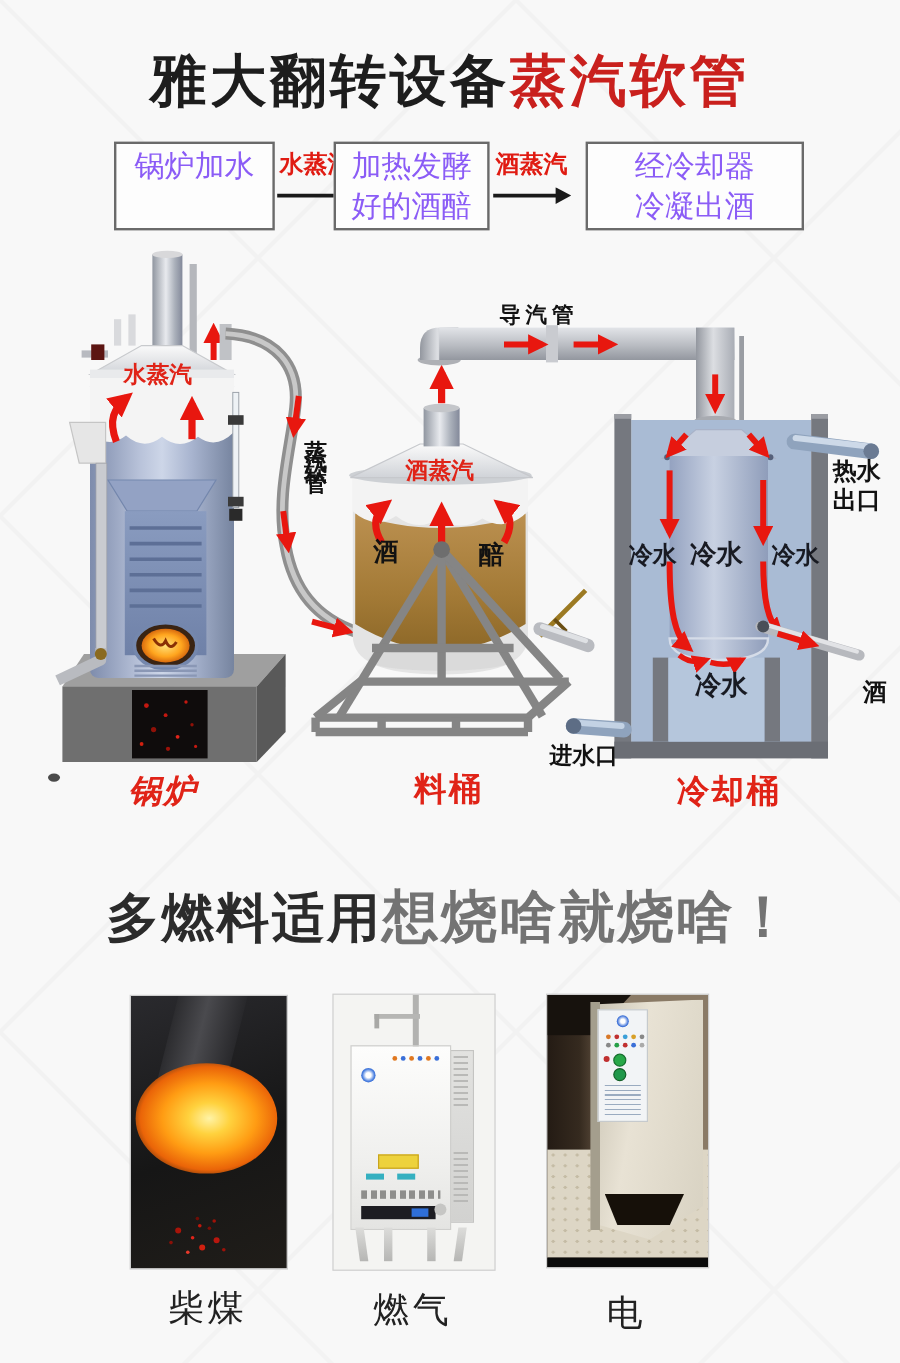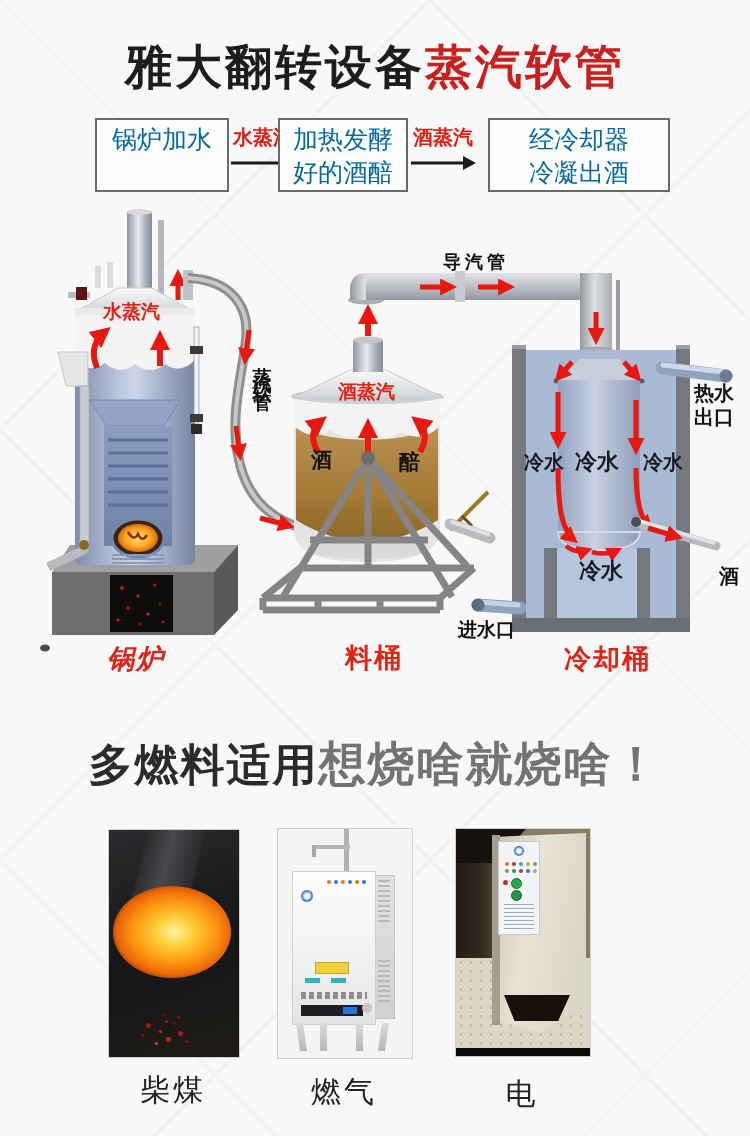--- a/index.html
+++ b/index.html
@@ -15,21 +15,21 @@
   .title1{top:36px;left:0;width:750px;text-align:center;
           font-family:"DejaVu Serif",serif;font-weight:bold;font-size:47px;
           letter-spacing:3px;color:#1d1d1d;white-space:nowrap;}
   .title1 .red{color:#c9201d;}
   .title2{top:733px;left:0;width:750px;text-align:center;
           font-family:"DejaVu Serif",serif;font-weight:bold;font-size:44px;
           letter-spacing:2px;color:#2b2b2b;white-space:nowrap;}
   .title2 .red{color:#737373;font-size:47px;}
   
   .fbox{border:2px solid #6a6a6a;background:#fdfdfd;box-sizing:border-box;height:74px;top:118px;
-        color:#0369a1;font-size:25px;line-height:33px;text-align:center;padding-top:3px;
+        color:#8b5cf6;font-size:25px;line-height:33px;text-align:center;padding-top:3px;
         font-weight:500;}
   .farrow{top:126px;width:68px;text-align:center;}
   .farrow .lbl{color:#e01b12;font-size:20px;font-weight:bold;line-height:22px;}
   .farrow svg{display:block;margin:8px auto 0;}
   
   .dlab{position:absolute;color:#121212;font-weight:bold;white-space:nowrap;}
   .red-lab{position:absolute;color:#e02317;font-weight:bold;white-space:nowrap;}
   .vert{writing-mode:vertical-rl;letter-spacing:9px;font-weight:600;}
   .eq-name{font-size:27px;letter-spacing:2px;}
   
@@ -347,21 +347,21 @@
       <path d="M648,328 L678,337" stroke="#e8170f" stroke-width="5" fill="none" marker-end="url(#ar)"></path>
 
       <path d="M478,405 L520,408" stroke="#8fa3bd" stroke-width="13" stroke-linecap="round"></path>
       <path d="M479,402 L518,405" stroke="#c3d2e4" stroke-width="5" stroke-linecap="round"></path>
       <circle cx="478" cy="405" r="6.5" fill="#5d6d85"></circle>
     </g>
   </svg>
 
   <div class="abs red-lab" style="left:103px;top:299px;font-size:19px;">水蒸汽</div>
   <div class="abs dlab vert" style="left:249px;top:351px;font-size:19px;">蒸汽软管</div>
-  <div class="abs dlab" style="left:443px;top:250px;font-size:18px;letter-spacing:4px;">导汽管</div>
+  <div class="abs dlab" style="left:416px;top:250px;font-size:18px;letter-spacing:4px;">导汽管</div>
   <div class="abs red-lab" style="left:338px;top:379px;font-size:19px;">酒蒸汽</div>
   <div class="abs dlab" style="left:311px;top:446px;font-size:21px;">酒</div>
   <div class="abs dlab" style="left:399px;top:448px;font-size:21px;">醅</div>
   <div class="abs dlab" style="left:524px;top:449px;font-size:20px;color:#181a22;">冷水</div>
   <div class="abs dlab" style="left:575px;top:447px;font-size:22px;color:#181a22;">冷水</div>
   <div class="abs dlab" style="left:643px;top:449px;font-size:20px;color:#181a22;">冷水</div>
   <div class="abs dlab" style="left:579px;top:556px;font-size:22px;color:#181a22;">冷水</div>
   <div class="abs dlab" style="left:694px;top:381px;font-size:20px;line-height:24px;">
     <div>热水</div>
     <div>出口</div>

